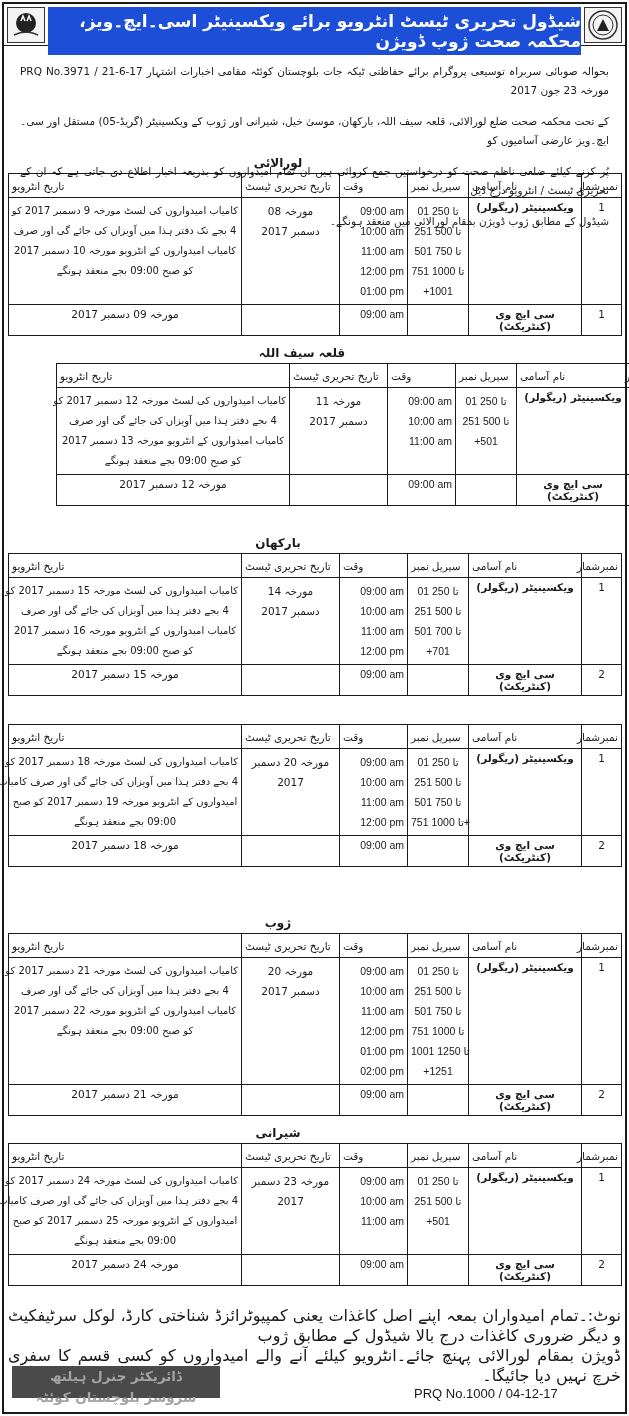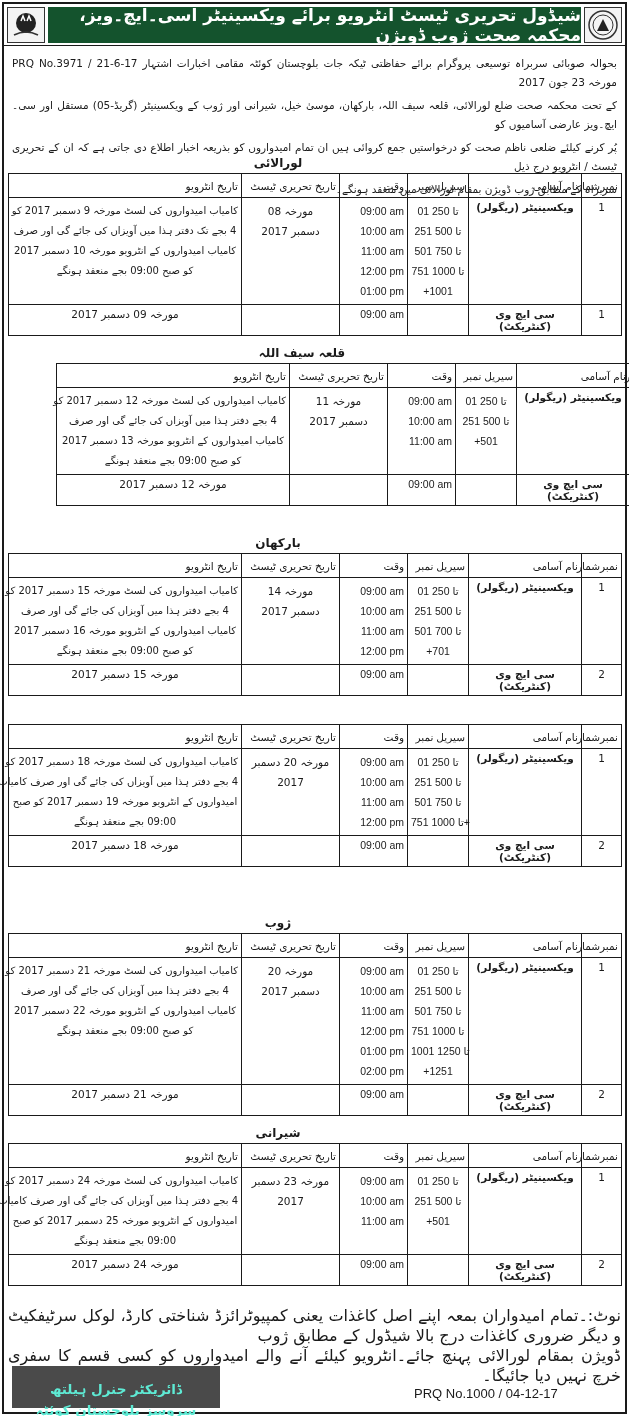--- a/index.html
+++ b/index.html
@@ -6,44 +6,44 @@
   html, body { width: 629px; height: 1416px; background: #fff; }
   body { font-family: "DejaVu Sans", sans-serif; color: #1a1a1a; position: relative; overflow: hidden; }
 
   .page { position: absolute; left: 2px; top: 2px; width: 625px; height: 1412px; border: 2px solid #1a1a1a; }
 
   .header { position: absolute; left: 0; top: 0; width: 621px; height: 42px; border-bottom: 1px solid #1a1a1a; }
   .logo { position: absolute; top: 3px; width: 38px; height: 36px; border: 1px solid #333; background: #f4f4f4; display: flex; align-items: center; justify-content: center; }
   .logo-left { left: 3px; }
   .logo-right { right: 3px; }
   .logo svg { width: 32px; height: 32px; }
-  .banner { position: absolute; left: 44px; right: 44px; top: 3px; height: 36px; background: #14532d; color: #fff; display: flex; align-items: center; justify-content: center; direction: rtl; font-size: 17px; font-weight: bold; font-family: "DejaVu Sans", sans-serif; }
+  .banner { position: absolute; left: 44px; right: 44px; top: 3px; height: 48px; background: #1d4ed8; color: #fff; display: flex; align-items: center; justify-content: center; direction: rtl; font-size: 17px; font-weight: bold; font-family: "DejaVu Sans", sans-serif; }
 
   .intro { position: absolute; left: 4px; right: 4px; top: 46px; direction: rtl; text-align: justify; font-size: 10.5px; line-height: 19px; }
-  .intro p { margin: 4px; }
+  .intro p { margin: 12px; }
 
   .section { position: absolute; left: 4px; width: 540px; }
   .section-title { text-align: center; font-weight: bold; font-size: 12px; height: 19px; line-height: 19px; direction: rtl; }
 
   table.sched { width: 614px; border-collapse: collapse; direction: rtl; table-layout: fixed; }
   table.sched td, table.sched th { border: 1.5px solid #1a1a1a; font-size: 10.5px; vertical-align: top; padding: 3px 3px; }
-  table.sched th { font-weight: normal; text-align: right; height: 24px; vertical-align: middle; font-size: 10.5px; }
+  table.sched th { font-weight: normal; text-align: left; height: 24px; vertical-align: middle; font-size: 10.5px; }
   .c-sno { width: 40px; text-align: center; font-size: 12px; margin-left: 11px; }
   .c-post { width: 113px; text-align: center; font-weight: bold; }
   .c-serial { width: 61px; text-align: center; direction: ltr; font-family: "Liberation Sans", sans-serif; }
   .c-time { width: 68px; text-align: right; direction: ltr; font-family: "Liberation Sans", sans-serif; font-size: 12px; }
   .c-test { width: 98px; text-align: center; }
   .c-intv { text-align: center; }
   .line { display: block; line-height: 20px; white-space: nowrap; }
   .intv-line { display: block; line-height: 20px; font-size: 10px; white-space: nowrap; }
   .row2 td { vertical-align: middle; height: 24px; }
 
   .note { position: absolute; left: 4px; right: 4px; top: 1302px; direction: rtl; text-align: justify; font-size: 16px; line-height: 20px; }
 
-  .signature { position: absolute; left: 8px; top: 1362px; width: 208px; height: 42px; background: #4a4a4a; color: #5eead4; direction: rtl; text-align: center; font-weight: bold; font-size: 13.5px; line-height: 21px; padding-top: 13px; }
+  .signature { position: absolute; left: 8px; top: 1362px; width: 208px; height: 32px; background: #4a4a4a; color: #a3a3a3; direction: rtl; text-align: center; font-weight: bold; font-size: 13.5px; line-height: 21px; padding-top: 0; }
   .prq-footer { position: absolute; left: 410px; top: 1382px; font-family: "Liberation Sans", sans-serif; font-size: 13px; }
 </style>
 </head>
 <body>
 
 <div class="page">
 
   <div class="header">
     <div class="logo logo-left">
       <svg viewBox="0 0 32 32">
@@ -59,21 +59,21 @@
           <circle cx="16" cy="16" r="10" fill="none" stroke="#333" stroke-width="1"></circle>
           <path d="M10 22 l6 -12 l6 12 z" fill="#222"></path>
         </svg>
     </div>
   </div>
 
   <div class="intro">
     <p>بحوالہ صوبائی سربراہ توسیعی پروگرام برائے حفاظتی ٹیکہ جات بلوچستان کوئٹہ مقامی اخبارات اشتہار PRQ No.3971 / 21-6-17 مورخہ 23 جون 2017</p>
     <p>کے تحت محکمہ صحت ضلع لورالائی، قلعہ سیف اللہ، بارکھان، موسیٰ خیل، شیرانی اور ژوب کے ویکسینیٹر (گریڈ-05) مستقل اور سی۔ایچ۔ویز عارضی آسامیوں کو</p>
     <p>پُر کرنے کیلئے ضلعی ناظم صحت کو درخواستیں جمع کروائی ہیں ان تمام امیدواروں کو بذریعہ اخبار اطلاع دی جاتی ہے کہ ان کے تحریری ٹیسٹ / انٹرویو درج ذیل</p>
-    <p>سربراہ کے مطابق ژوب ڈویژن بمقام لورالائی میں منعقد ہونگے۔</p>
+    <p>شیڈول کے مطابق ژوب ڈویژن بمقام لورالائی میں منعقد ہونگے۔</p>
   </div>
 
   <div class="section" style="top:150px;">
   <div class="section-title">لورالائی</div>
   <table class="sched">
     <thead>
       <tr>
         <th class="c-sno">نمبرشمار</th>
         <th class="c-post">نام آسامی</th>
         <th class="c-serial" style="direction:rtl;">سیریل نمبر</th>

